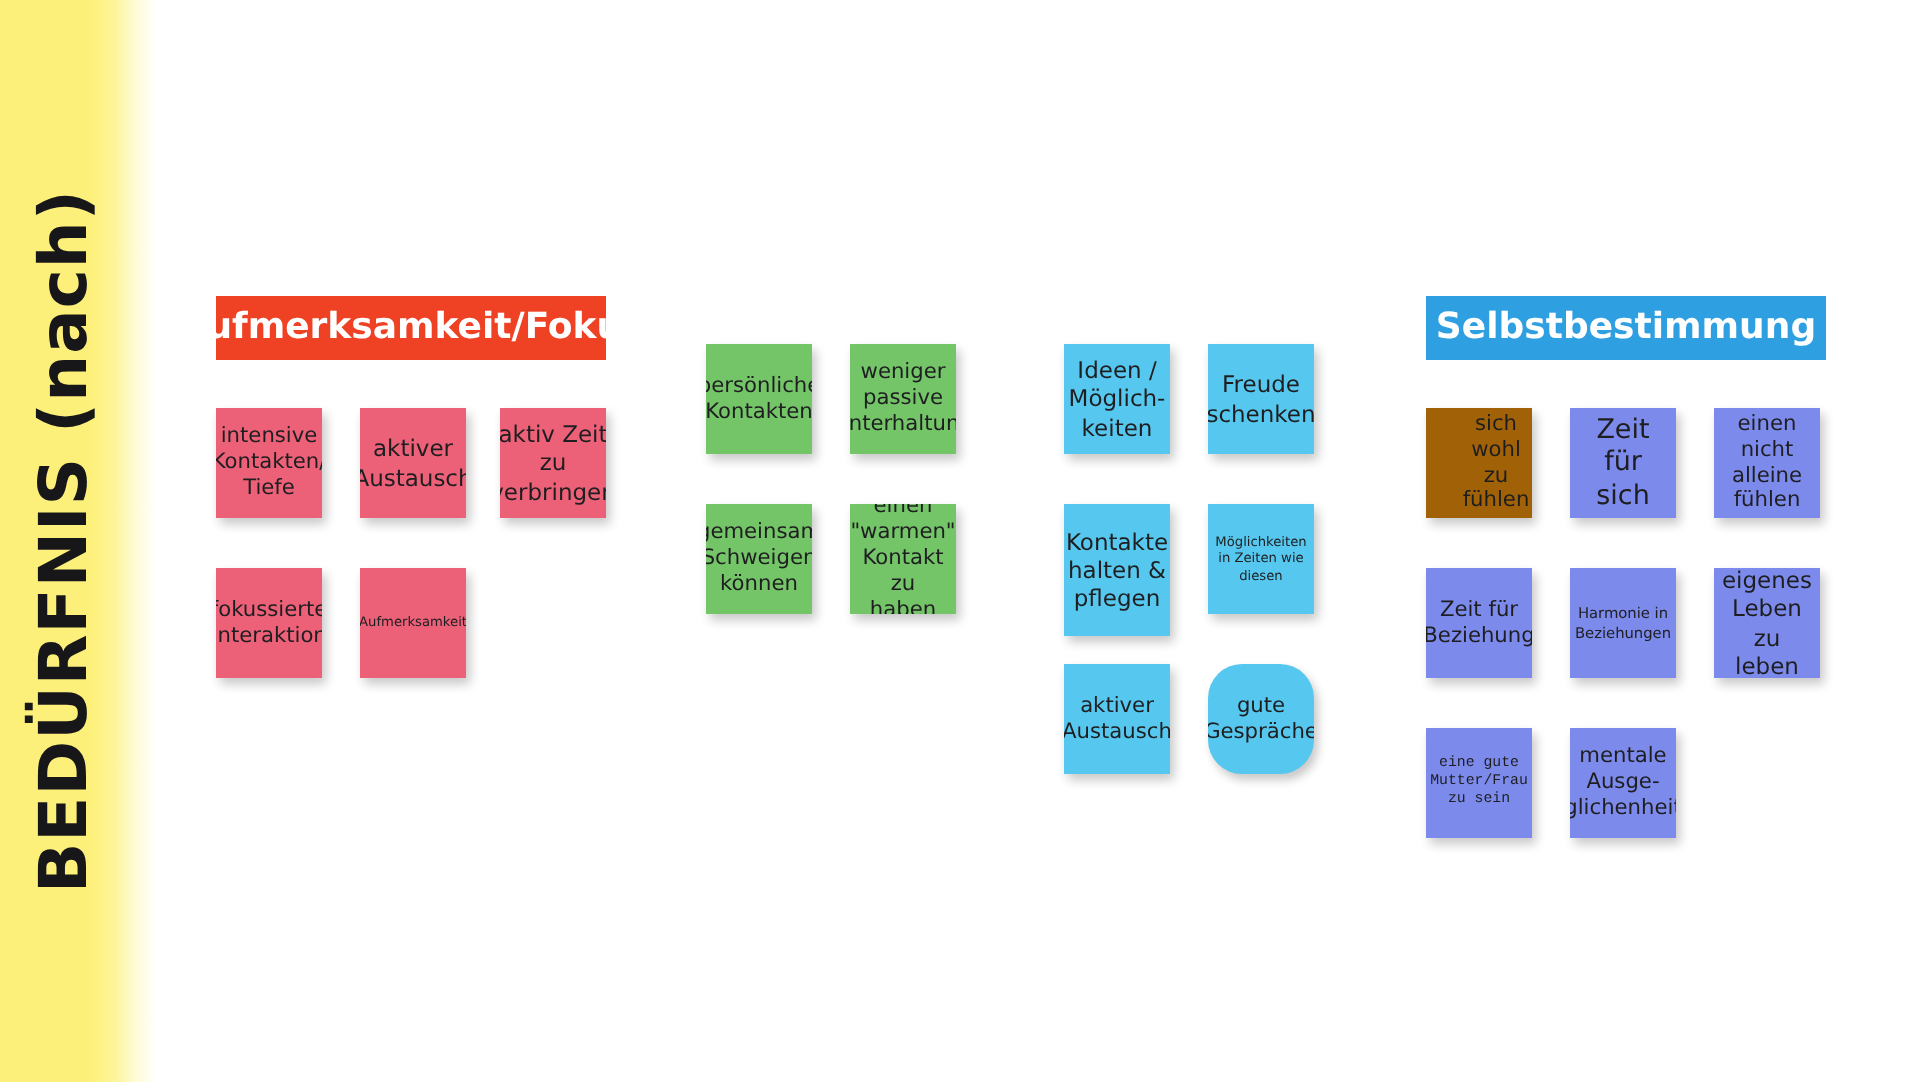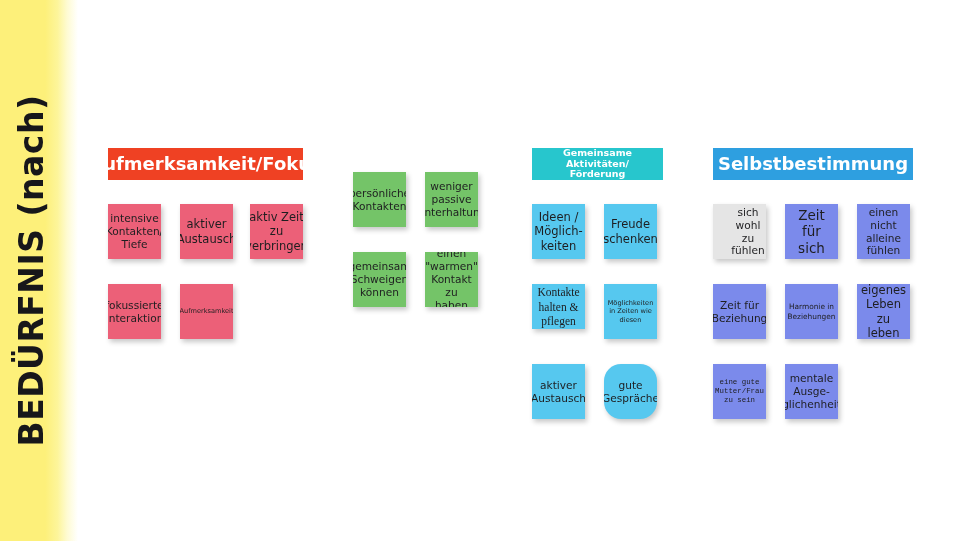--- a/index.html
+++ b/index.html
@@ -161,33 +161,31 @@
         </div>
         <div class="card f12" style="left: 72px; top: 80px; width: 53px; height: 55px; background: rgb(116, 196, 104);">
           <span class="txt">einen
 "warmen"
 Kontakt zu
 haben</span>
         </div>
       </div>
     </div>
     <div class="column" style="left: 532px;">
-      <div class="col-header small" style="width: 131px; background: rgb(39, 198, 205); white-space: pre-line;">Gemeinsame Aktivitäten/
-Förderung</div>
       <div class="card-grid" style="height: 215px;">
         <div class="card f13" style="left: 0px; top: 0px; width: 53px; height: 55px; background: rgb(86, 200, 239);">
           <span class="txt">Ideen /
 Möglich-
 keiten</span>
         </div>
         <div class="card f13" style="left: 72px; top: 0px; width: 53px; height: 55px; background: rgb(86, 200, 239);">
           <span class="txt">Freude
 schenken</span>
         </div>
-        <div class="card f13" style="left: 0px; top: 80px; width: 53px; height: 45px; background: rgb(86, 200, 239); font-family: Liberation Serif, serif;">
+        <div class="card f13" style="left: 0px; top: 80px; width: 53px; height: 66px; background: rgb(86, 200, 239);">
           <span class="txt">Kontakte
 halten &amp;
 pflegen</span>
         </div>
         <div class="card f8" style="left: 72px; top: 80px; width: 53px; height: 55px; background: rgb(86, 200, 239);">
           <span class="txt">Möglichkeiten
 in Zeiten wie
 diesen</span>
         </div>
         <div class="card f12" style="left: 0px; top: 160px; width: 53px; height: 55px; background: rgb(86, 200, 239);">
@@ -196,21 +194,21 @@
         </div>
         <div class="card f12" style="left: 72px; top: 160px; width: 53px; height: 55px; background: rgb(86, 200, 239); border-radius: 17px;">
           <span class="txt">gute
 Gespräche</span>
         </div>
       </div>
     </div>
     <div class="column" style="left: 713px;">
       <div class="col-header" style="width: 200px; background: rgb(46, 159, 224); white-space: pre-line;">Selbstbestimmung</div>
       <div class="card-grid" style="height: 215px;">
-        <div class="card f12" style="left: 0px; top: 0px; width: 53px; height: 55px; background: #e5e5e5; padding-left: 20px;">
+        <div class="card f12" style="left: 0px; top: 0px; width: 53px; height: 55px; background: #a16207; padding-left: 20px;">
           <span class="txt">sich
 wohl zu
 fühlen</span>
         </div>
         <div class="card f15" style="left: 72px; top: 0px; width: 53px; height: 55px; background: rgb(123, 138, 235);">
           <span class="txt">Zeit
 für sich</span>
         </div>
         <div class="card f12" style="left: 144px; top: 0px; width: 53px; height: 55px; background: rgb(123, 138, 235);">
           <span class="txt">einen nicht

